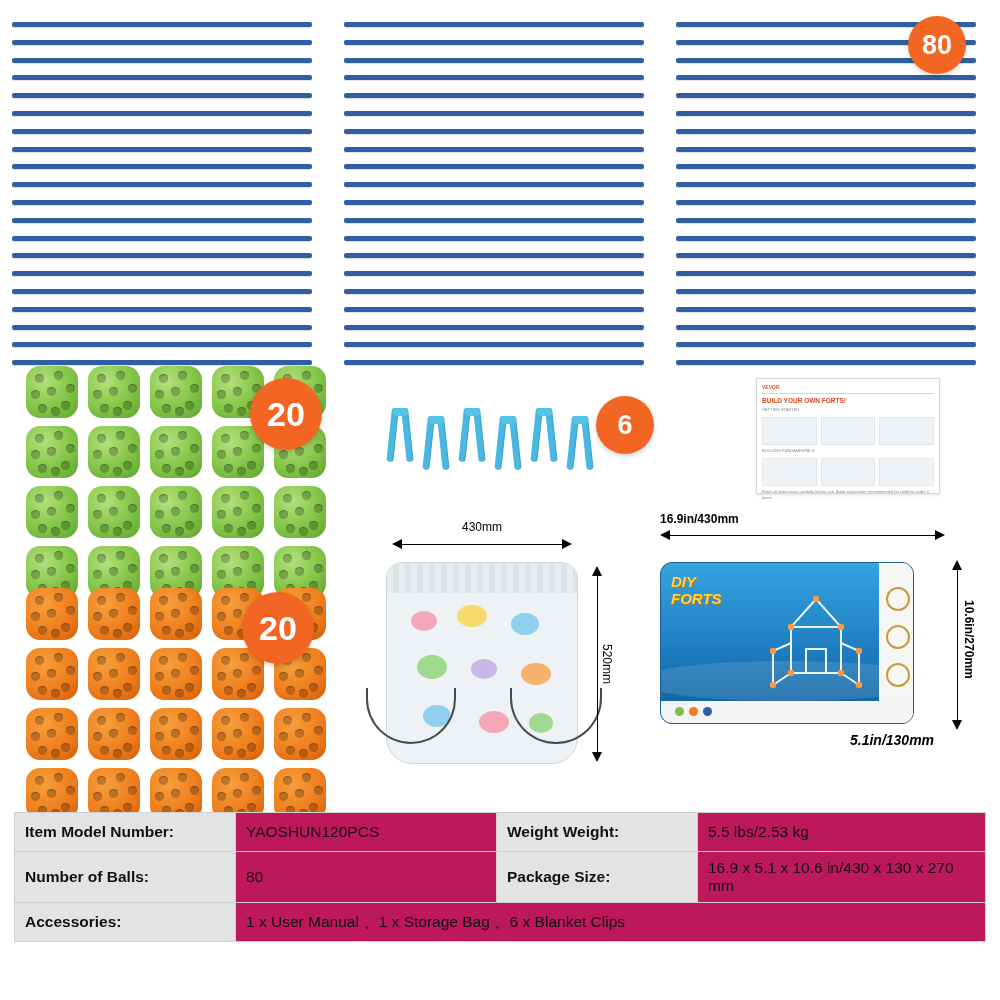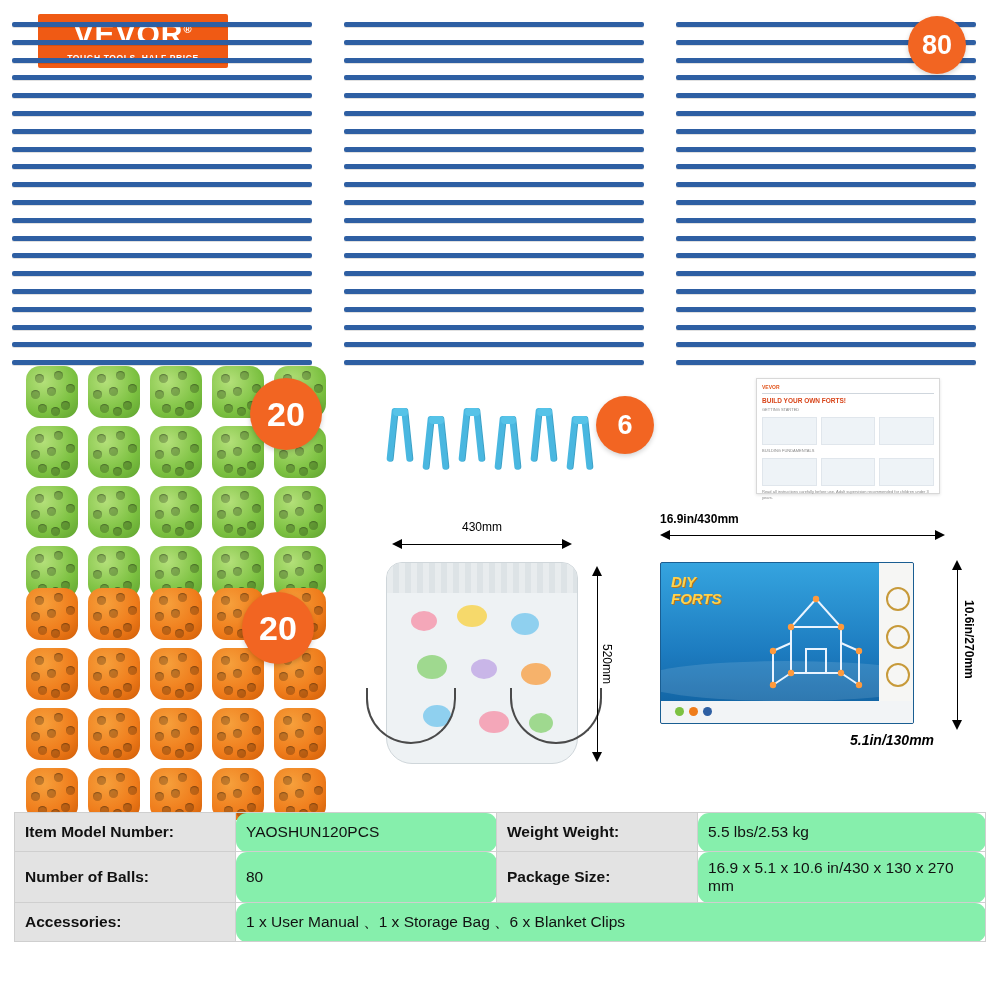--- a/index.html
+++ b/index.html
@@ -99,21 +99,21 @@
   .dim-h .lbl{position:absolute;left:0;right:0;top:-14px;text-align:center;font-size:12px;}
   .dim-v{position:absolute;left:228px;top:46px;width:22px;height:196px;}
   .dim-v .line{position:absolute;left:11px;top:10px;bottom:10px;width:1px;background:#000;}
   .dim-v .ar-t{position:absolute;left:6px;top:0;border-left:5px solid transparent;border-right:5px solid transparent;border-bottom:10px solid #000;}
   .dim-v .ar-b{position:absolute;left:6px;bottom:0;border-left:5px solid transparent;border-right:5px solid transparent;border-top:10px solid #000;}
   .dim-v .lbl{position:absolute;left:14px;top:78px;font-size:12px;writing-mode:vertical-rl;}
 
   
   .box-wrap{position:absolute;left:650px;top:516px;width:330px;height:280px;}
   .box{position:absolute;left:10px;top:46px;width:252px;height:160px;background:#b91c1c;
-       border:1px solid #1a5e92;border-radius:2px;overflow:hidden;}
+       border:1px solid #1a5e92;border-radius:12px;overflow:hidden;}
   .box .sky{position:absolute;left:0;top:0;width:100%;height:100%;
        background:linear-gradient(#35a4df 0%,#1d7cc0 55%,#0f5d9b 100%);}
   .box .wave{position:absolute;left:-10%;bottom:22px;width:120%;height:40px;border-radius:50%;background:rgba(255,255,255,.12);}
   .box .strip{position:absolute;left:0;bottom:0;width:100%;height:22px;background:#f2f4f6;}
   .box .strip .dot{position:absolute;top:6px;width:9px;height:9px;border-radius:50%;}
   .box .logo-diy{position:absolute;left:10px;top:10px;color:#ffd34d;font-size:15px;font-weight:bold;
        font-style:italic;text-shadow:1px 1px 0 #b8741a;}
   .box .fort{position:absolute;left:90px;top:30px;width:130px;height:100px;}
   .box .right-panel{position:absolute;right:0;top:0;width:34px;height:100%;background:#f6f6f4;}
   .box .right-panel .ico{position:absolute;left:7px;width:20px;height:20px;border:2px solid #c79a3a;border-radius:50%;}
@@ -127,31 +127,27 @@
   .bx-dim-right .ar-t{position:absolute;left:6px;top:0;border-left:5px solid transparent;border-right:5px solid transparent;border-bottom:10px solid #000;}
   .bx-dim-right .ar-b{position:absolute;left:6px;bottom:0;border-left:5px solid transparent;border-right:5px solid transparent;border-top:10px solid #000;}
   .bx-dim-right .lbl{position:absolute;left:16px;top:40px;font-size:12px;font-weight:bold;writing-mode:vertical-rl;}
   .bx-dim-bot{position:absolute;left:200px;top:216px;font-size:14px;font-weight:bold;font-style:italic;}
 
   
   .spec{position:absolute;left:14px;top:812px;width:972px;border-collapse:collapse;
         font-size:15.5px;color:#111;}
   .spec td{border:1px solid #cfcfcf;padding:7px 10px;height:24px;vertical-align:middle;}
   .spec td.k{background:#e3e3e3;font-weight:bold;white-space:nowrap;margin-left:12px;}
-  .spec td.v{background:#86efac;border-radius:11px;}
+  .spec td.v{background:#be185d;}
 </style>
 </head>
 <body>
 
 <div class="page">
 
-  <div class="logo">
-    <div class="brand"><span>VEVOR</span><sup>®</sup></div>
-    <div class="tag">TOUGH TOOLS, HALF PRICE</div>
-  </div>
 
   <div class="rods-area">
     <div class="rod-col c1">
         <div class="rod"></div>
         <div class="rod"></div>
         <div class="rod"></div>
         <div class="rod"></div>
         <div class="rod"></div>
         <div class="rod"></div>
         <div class="rod"></div>

